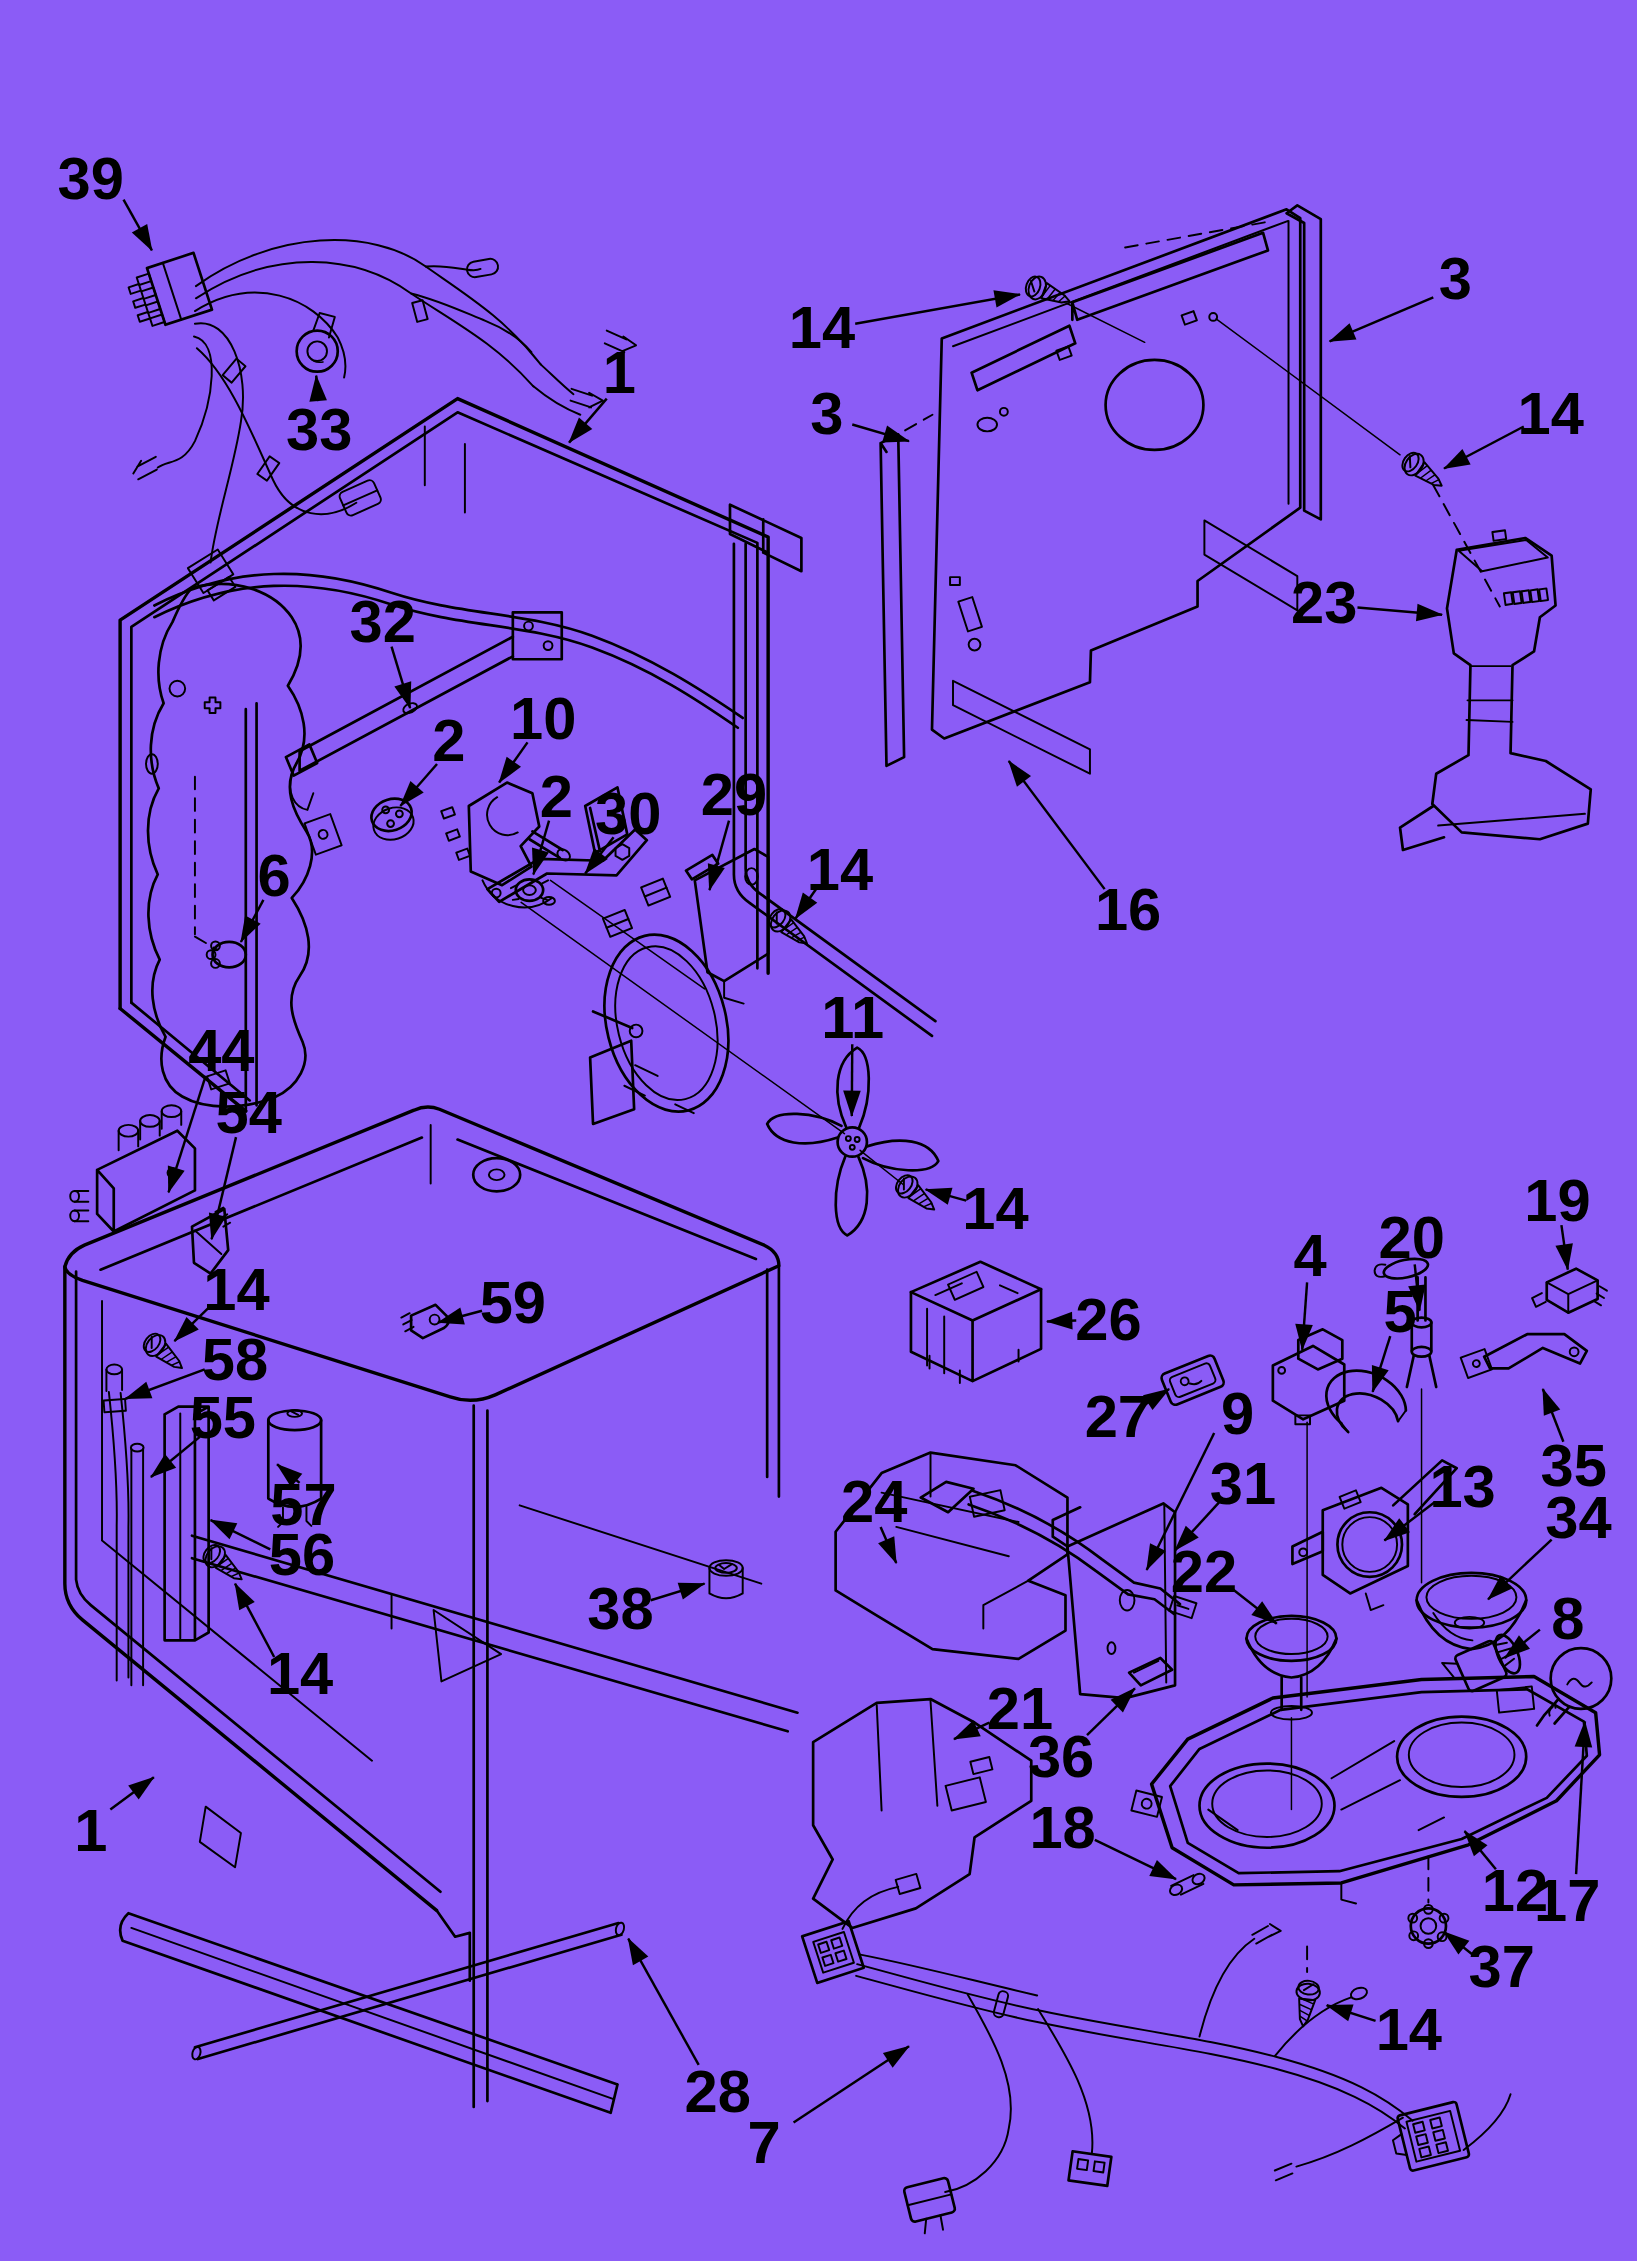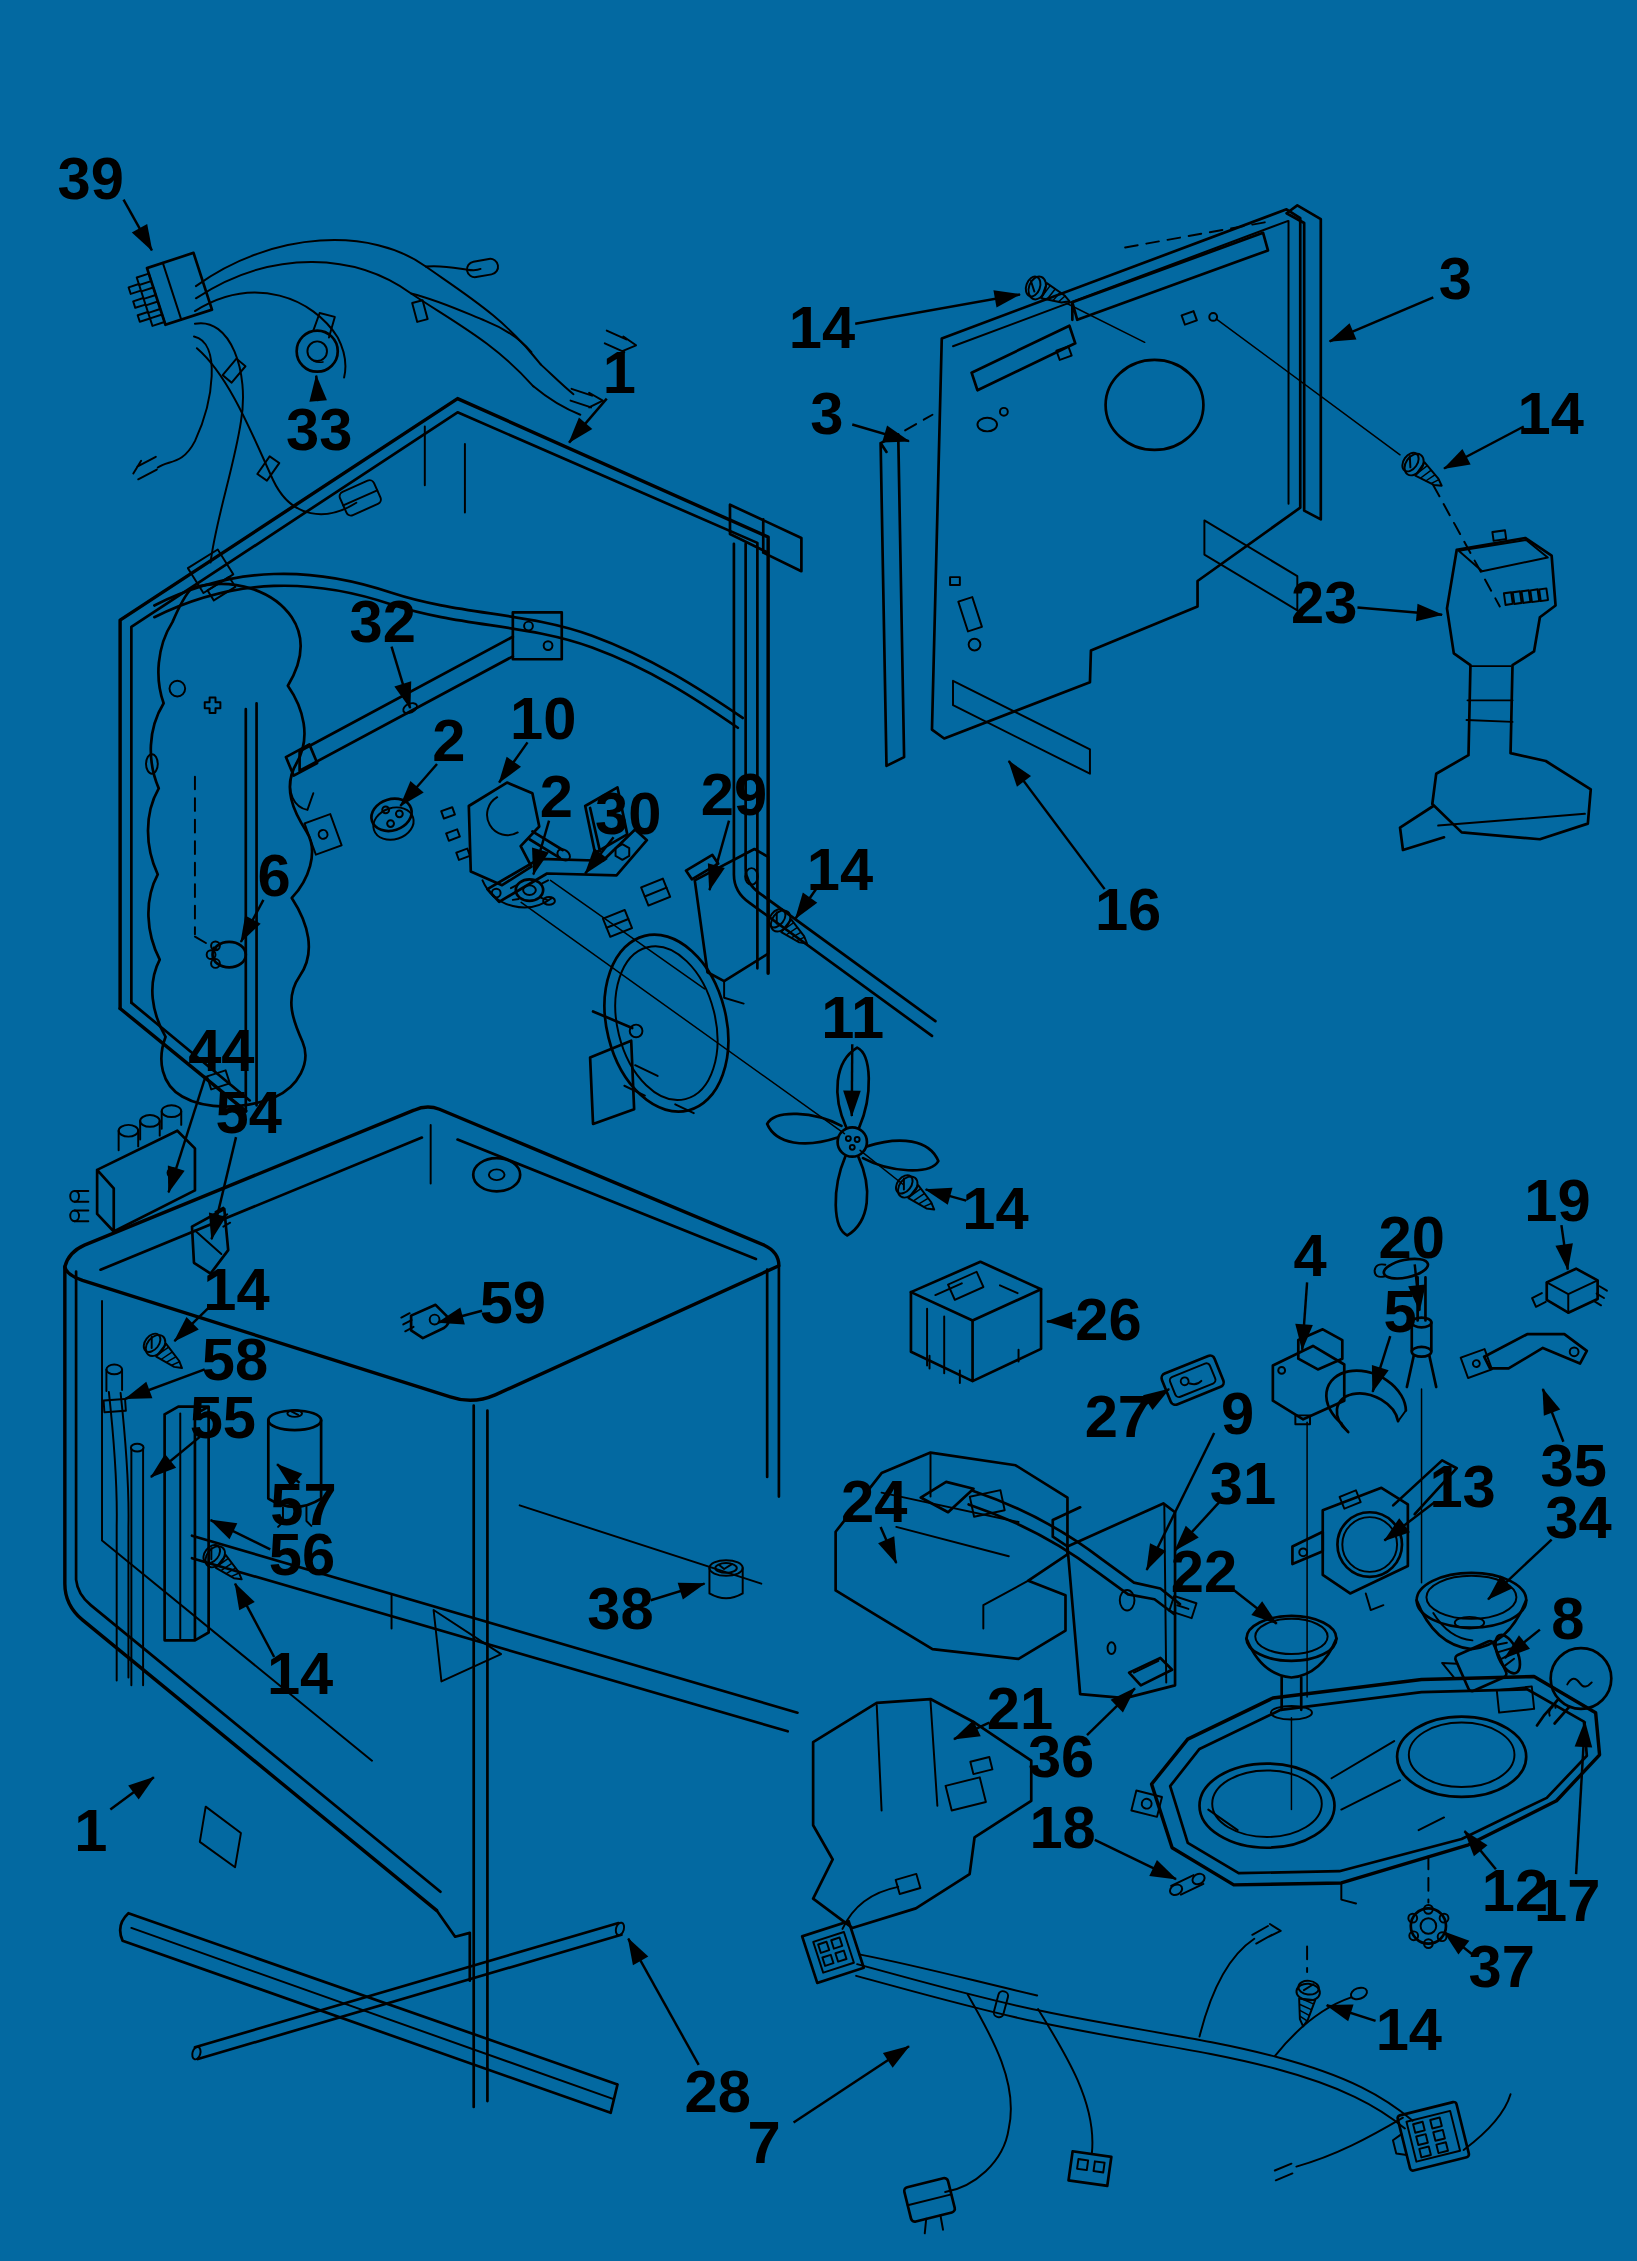--- a/index.html
+++ b/index.html
@@ -1,16 +1,16 @@
 <!DOCTYPE html>
 <html style="font-size:7.8px"><head>
 <meta charset="utf-8">
 <style>
   html,body{margin:0;padding:0;background:#e8e8e8}
-  .stage{position:relative;width:1638px;height:2261px;background:#0369a1;overflow:hidden}
+  .stage{position:relative;width:1638px;height:2261px;background:#8b5cf6;overflow:hidden}
   svg{position:absolute;left:0;top:0}
   .s7{fill:none;stroke:#000;stroke-width:7;stroke-linejoin:round;stroke-linecap:round}
   .s5{fill:none;stroke:#000;stroke-width:5.5;stroke-linejoin:round;stroke-linecap:round}
   .s4{fill:none;stroke:#000;stroke-width:4;stroke-linejoin:round;stroke-linecap:round}
   .s3{fill:none;stroke:#000;stroke-width:3;stroke-linejoin:round;stroke-linecap:round}
   .dash{stroke-dasharray:26 18}
   .leader{fill:none;stroke:#000;stroke-width:5}
   .callout-num{font-family:"Liberation Sans",sans-serif;font-weight:bold;font-size:122px;fill:#000;text-anchor:middle}
 </style>
 </head>

